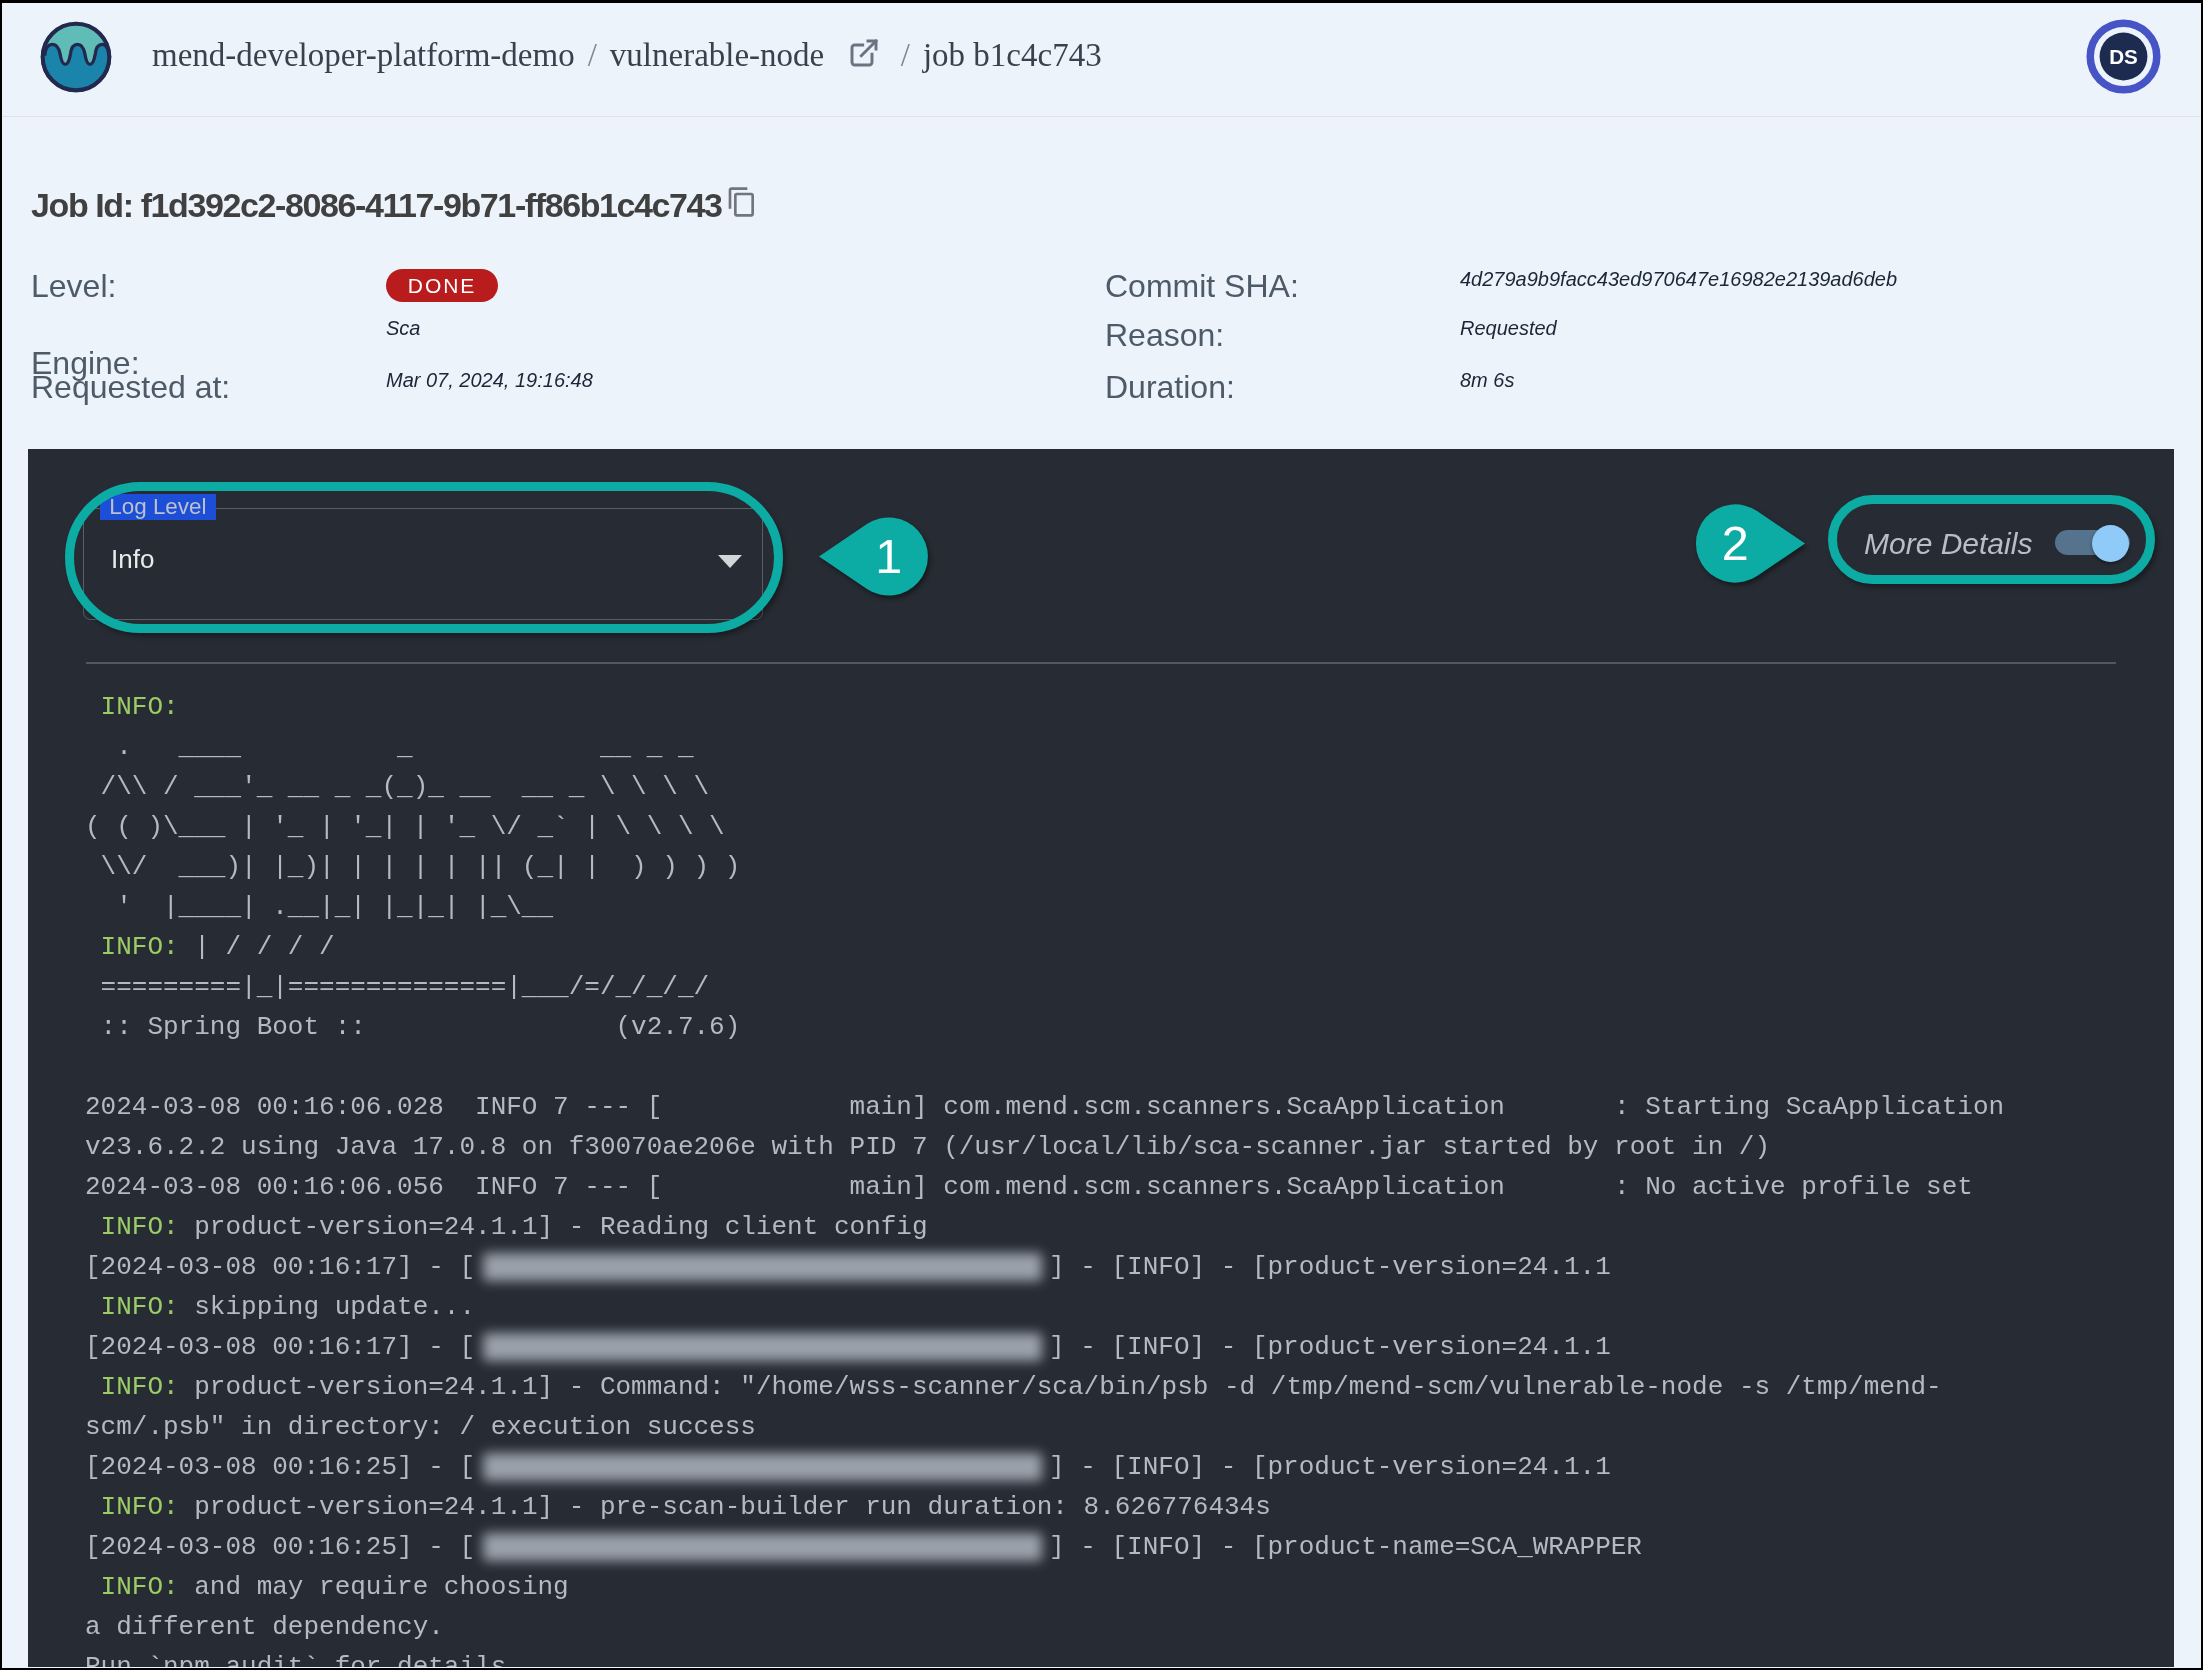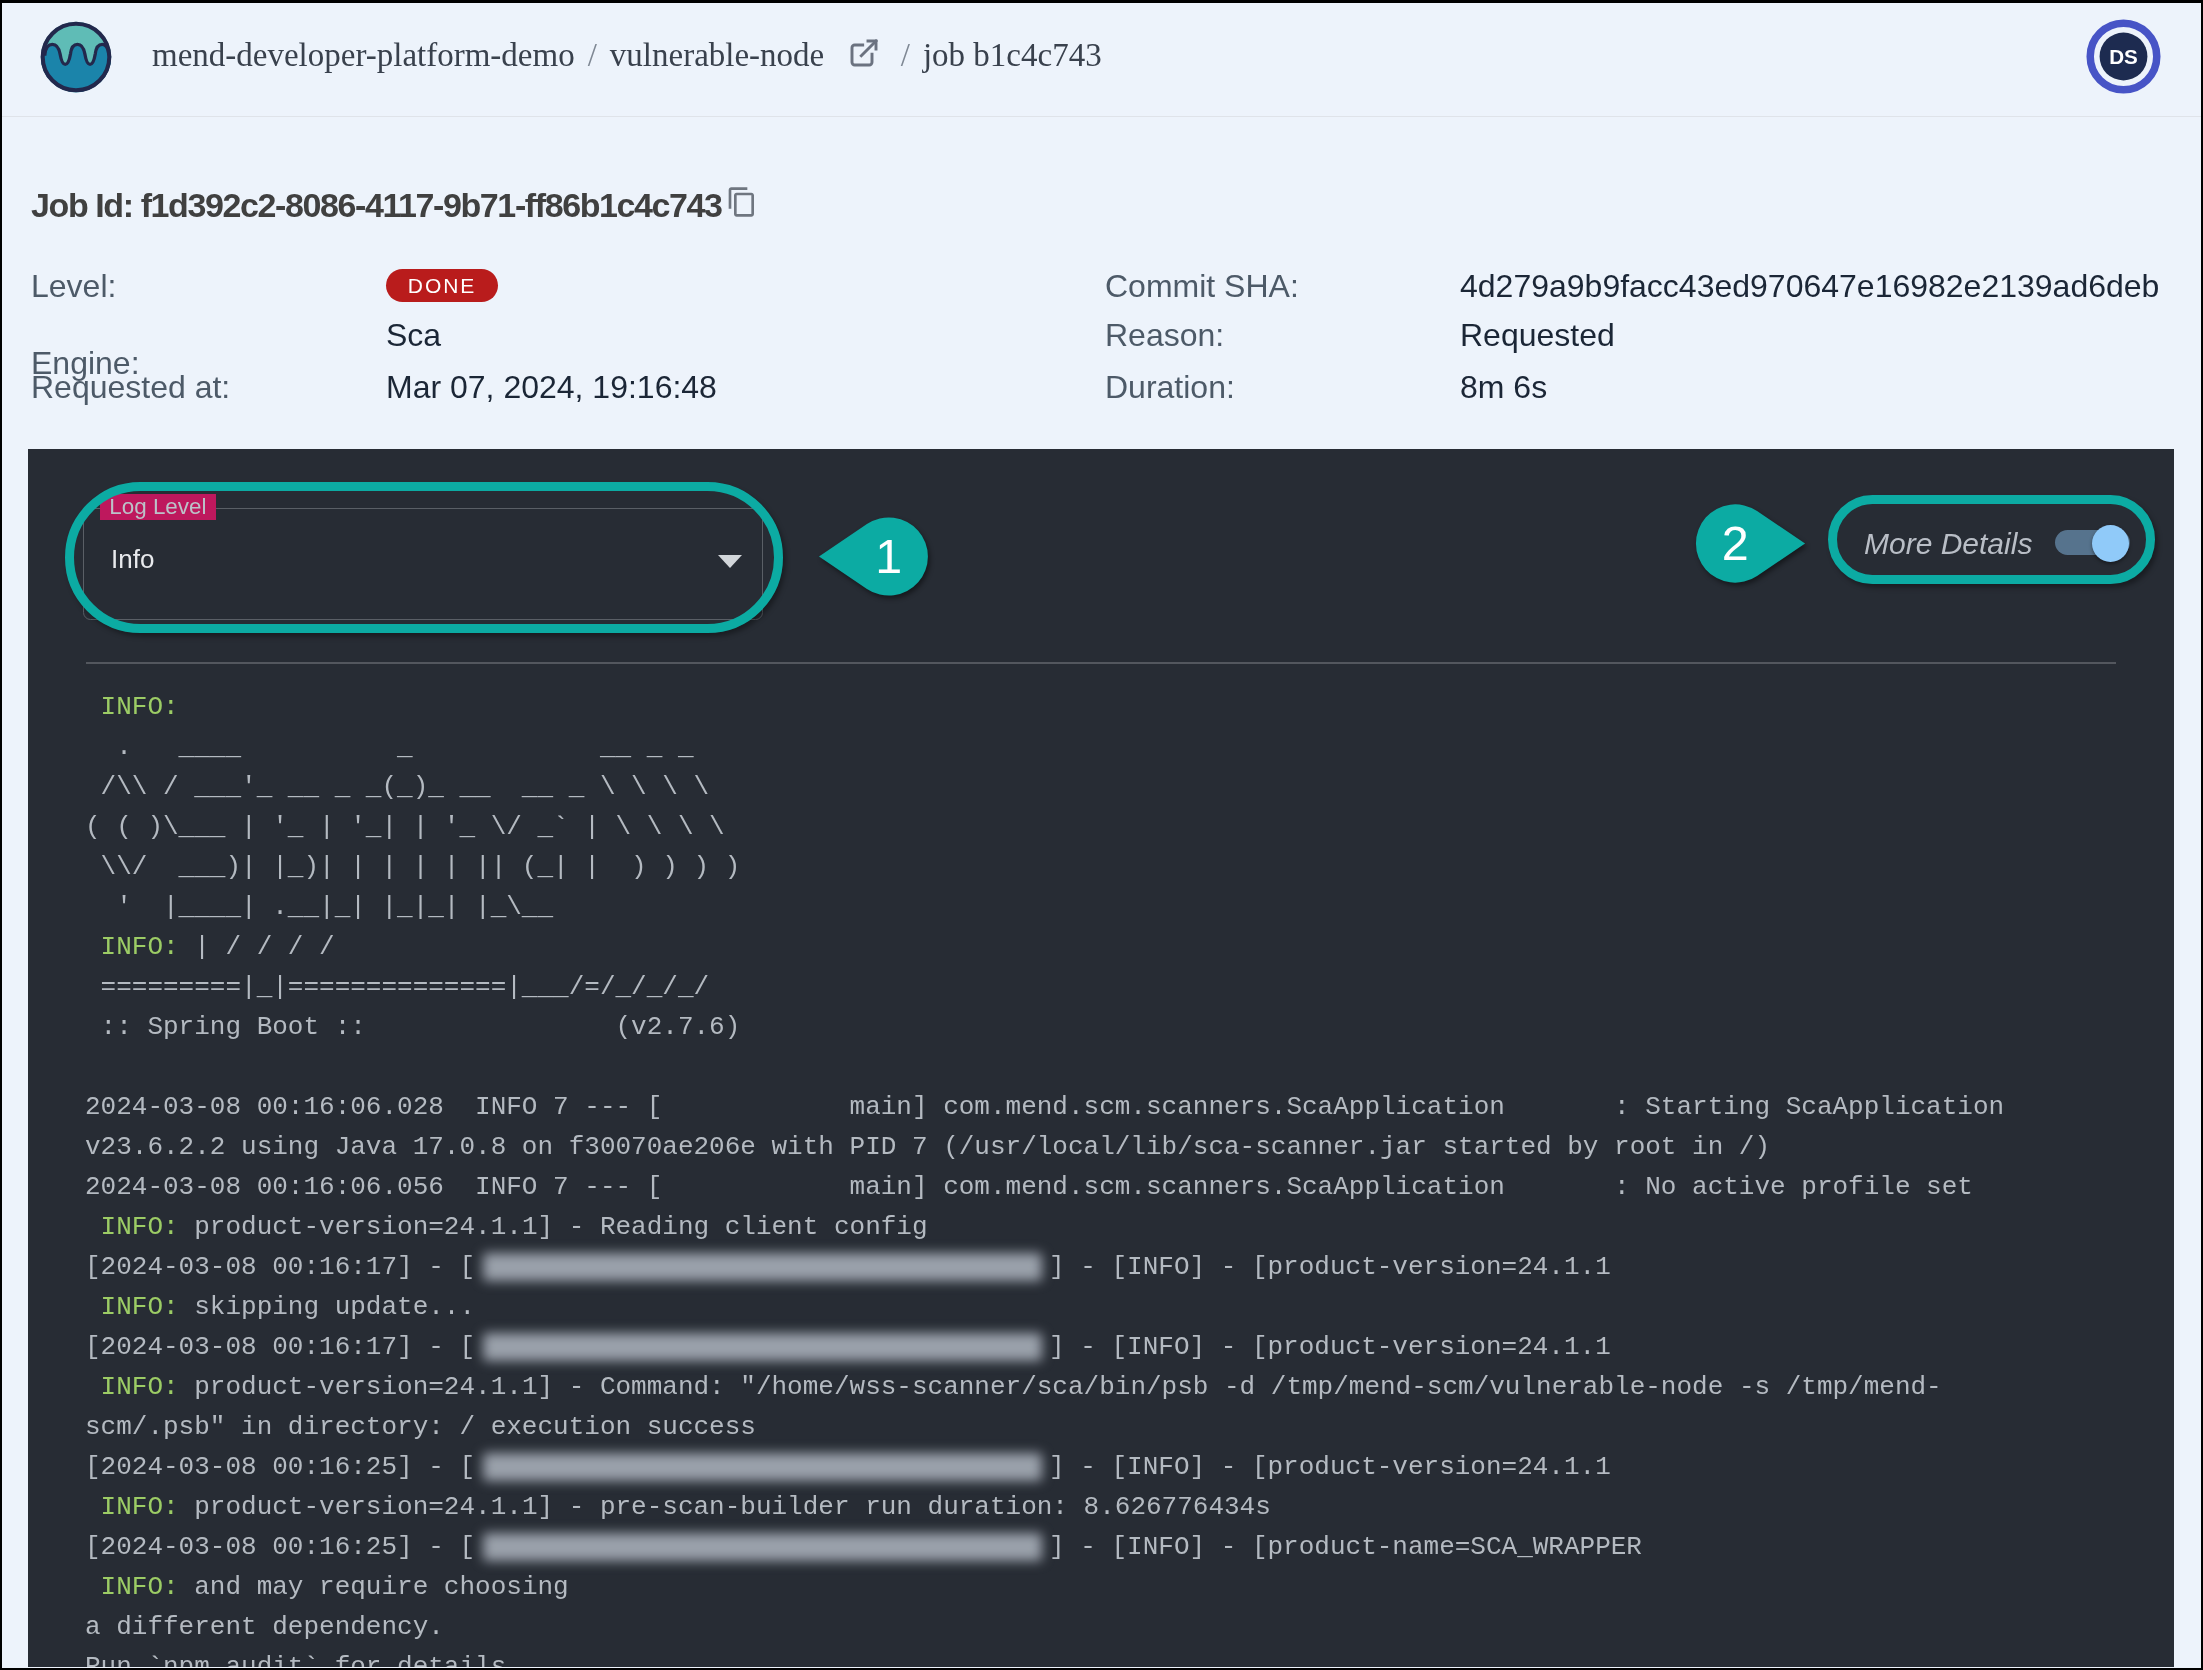--- a/index.html
+++ b/index.html
@@ -12,28 +12,28 @@
   .bL{left:0;top:0;width:1.9px;height:1671px;background:#000;z-index:50;}
   .bR{left:2201px;top:0;width:2.8px;height:1671px;background:#000;z-index:50;}
   
   #header{left:1.9px;top:2.8px;width:2199px;height:113px;background:#edf3fb;border-bottom:1.9px solid #dfe3e9;}
   #crumbs{left:152px;top:37px;font-size:33px;color:#39414d;white-space:nowrap;font-family:Liberation Serif, serif;}
   #crumbs .sep{color:#7e8793;padding:0 13px;}
   
   #jobid{left:31px;top:186px;font-size:34px;font-weight:bold;letter-spacing:-1.4px;color:#404040;}
   
   .lab{font-size:32px;color:#4d5a68;}
-  .val{font-size:32px;color:#1b2636;}
+  .val{font-size:20px;color:#1b2636;font-style:italic;}
   #pill{left:386px;top:269px;width:112px;height:33px;background:#b91c1c;border-radius:17px;
         color:#fff;font-size:21px;letter-spacing:1.9px;text-align:center;line-height:33px;}
   
   #panel{left:28px;top:449px;width:2146px;height:1218px;background:#272c34;overflow:hidden;}
   
   #selbox{left:55px;top:59px;width:678px;height:110px;border:1.9px solid #5a5f66;border-radius:7.5px;}
-  #sellab{left:72px;top:45px;background:#be185d;padding:0 9.3px;font-size:22.4px;color:#bcc2c9;}
+  #sellab{left:72px;top:45px;background:#1d4ed8;padding:0 9.3px;font-size:22.4px;color:#bcc2c9;}
   #selval{left:83px;top:95px;font-size:26px;color:#e8eaed;}
   #caret{left:690px;top:106px;width:0;height:0;border-left:12px solid transparent;border-right:12px solid transparent;border-top:13px solid #d2d6da;}
   .ring{border:9.3px solid #0caba3;border-radius:84px;box-shadow:2.8px 3.7px 5.6px rgba(0,0,0,.35);}
   #ring1{left:37px;top:33px;width:700px;height:133px;}
   #ring2{left:1800px;top:46px;width:309px;height:71px;border-radius:45px;}
   #mdtext{left:1836px;top:78px;font-size:30px;color:#b9bec6;font-style:italic;}
   #track{left:2027px;top:81px;width:75px;height:25px;border-radius:13px;background:#56738d;}
   #thumb{left:2064px;top:76px;width:37px;height:37px;border-radius:50%;background:#90caf9;box-shadow:0 1.9px 3.7px rgba(0,0,0,.4);}
   #sep{left:58px;top:213px;width:2030px;height:1.9px;background:#53575e;}
   

